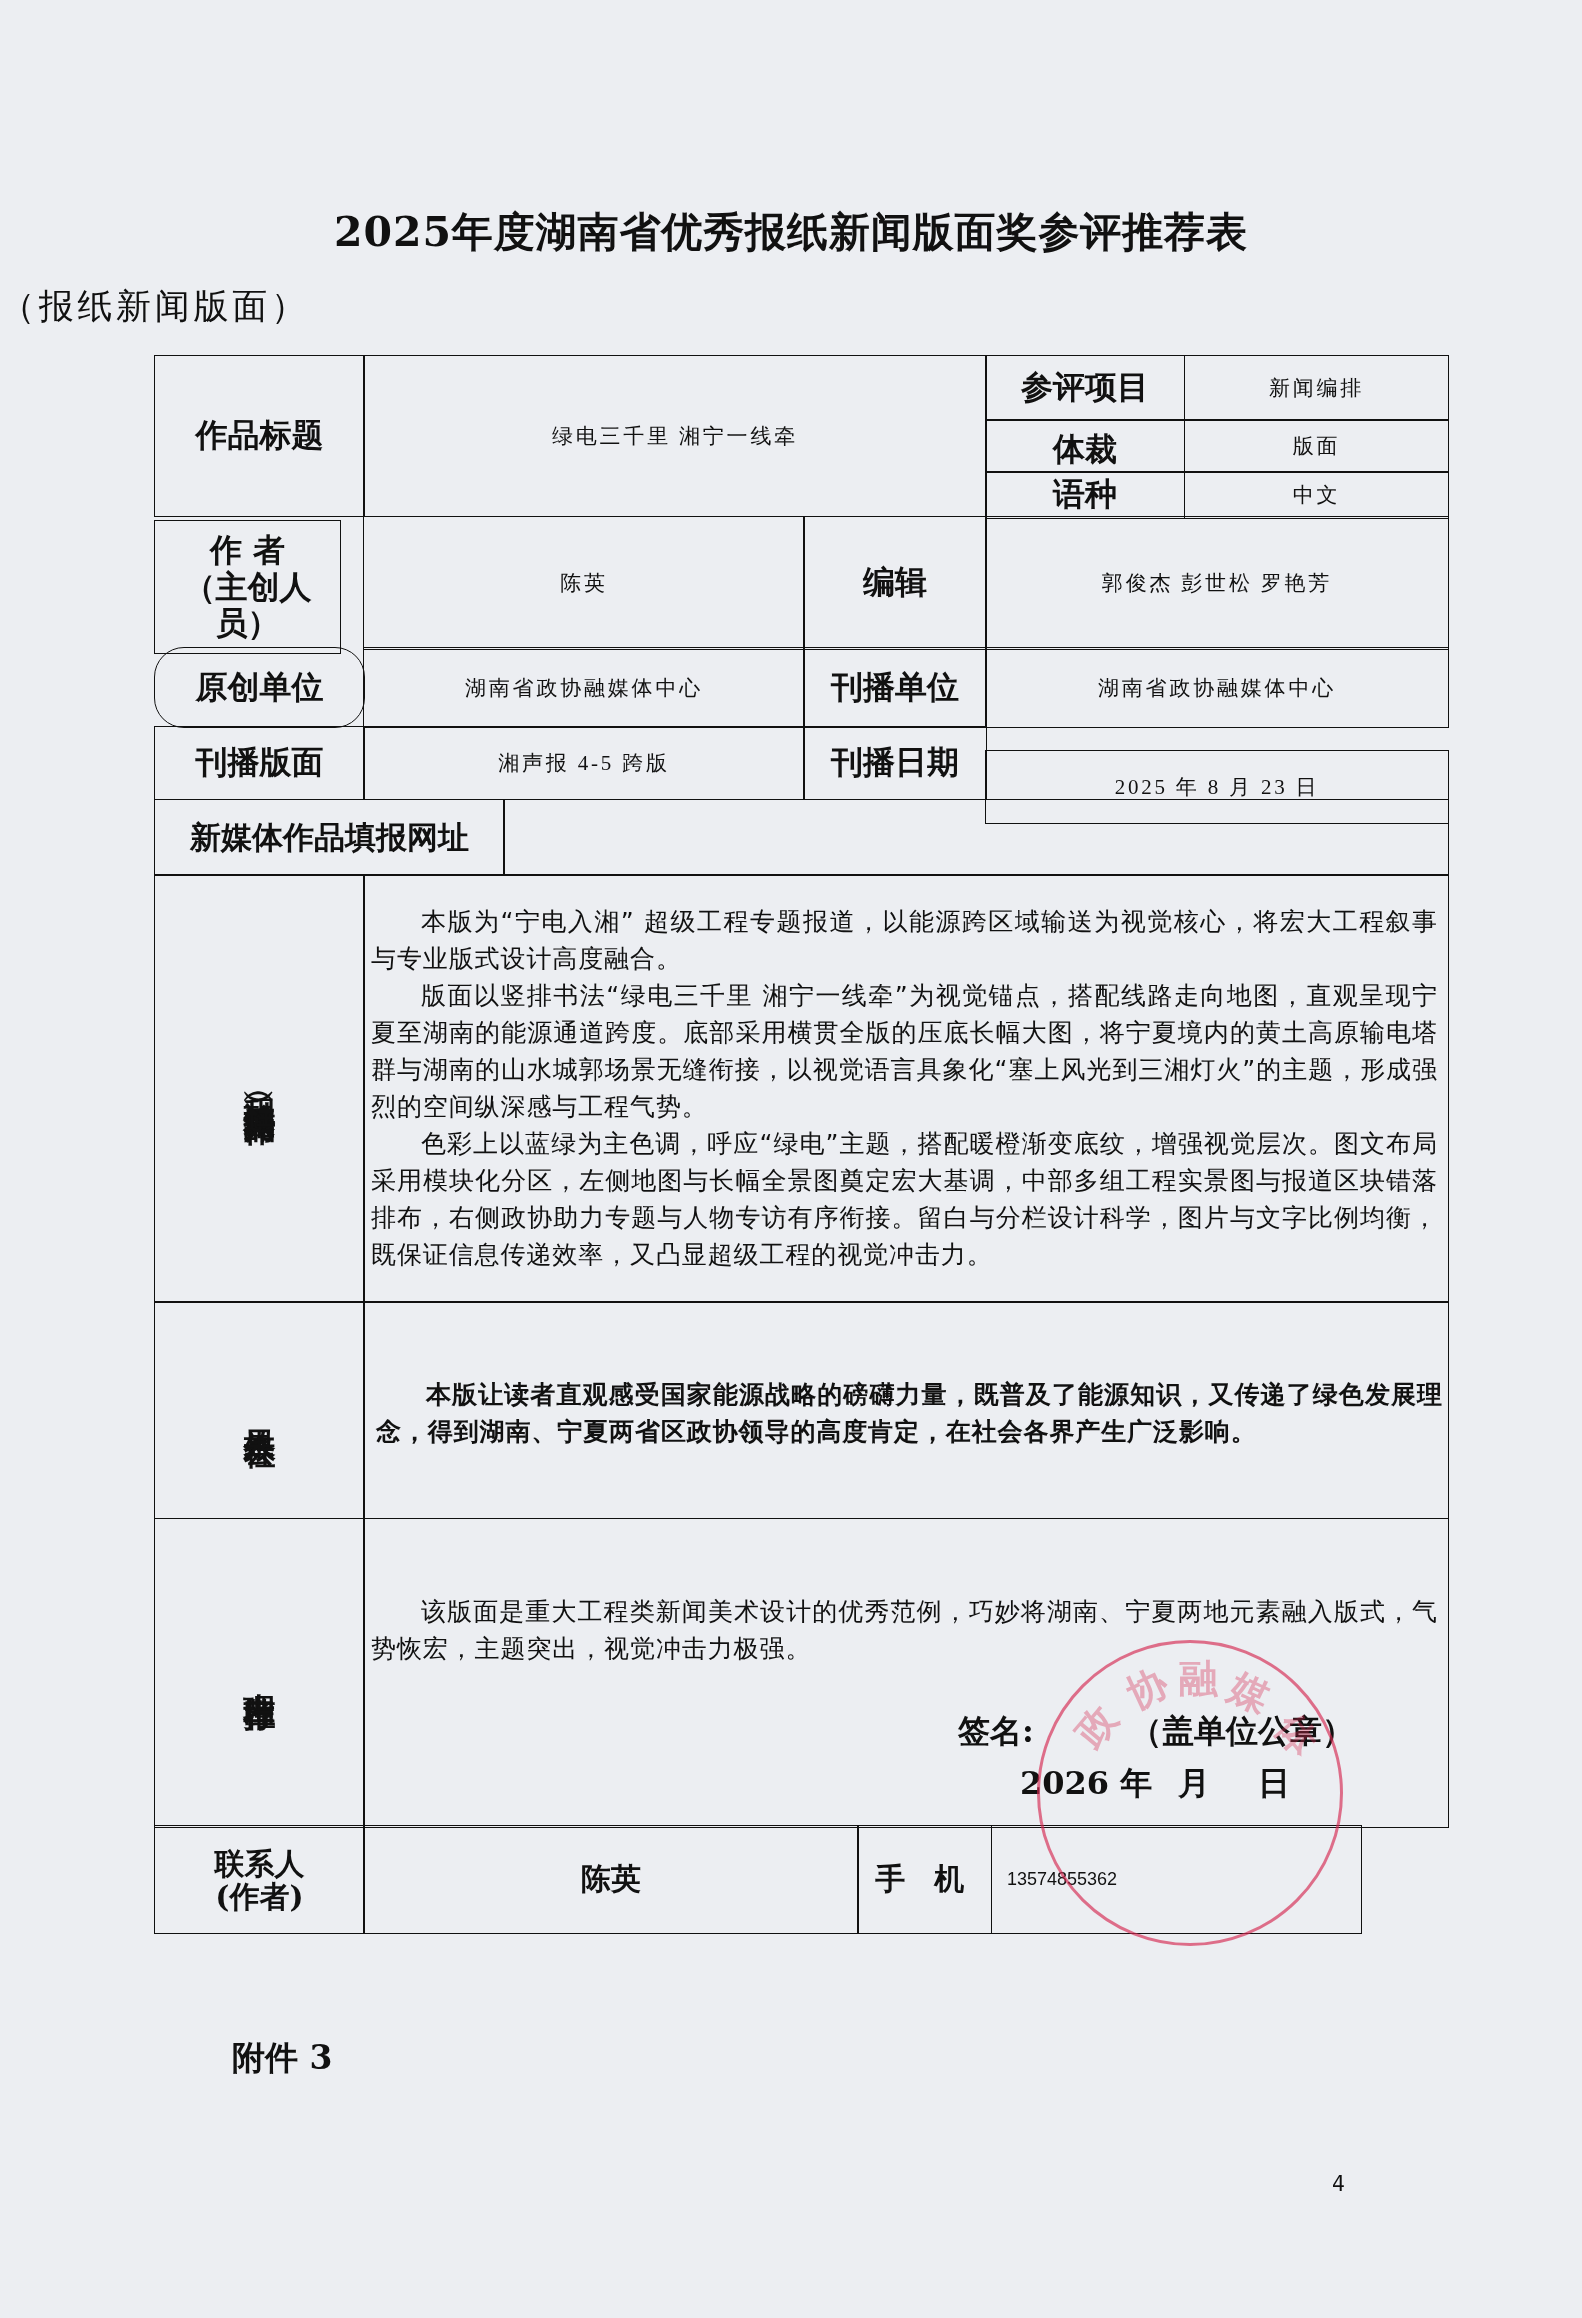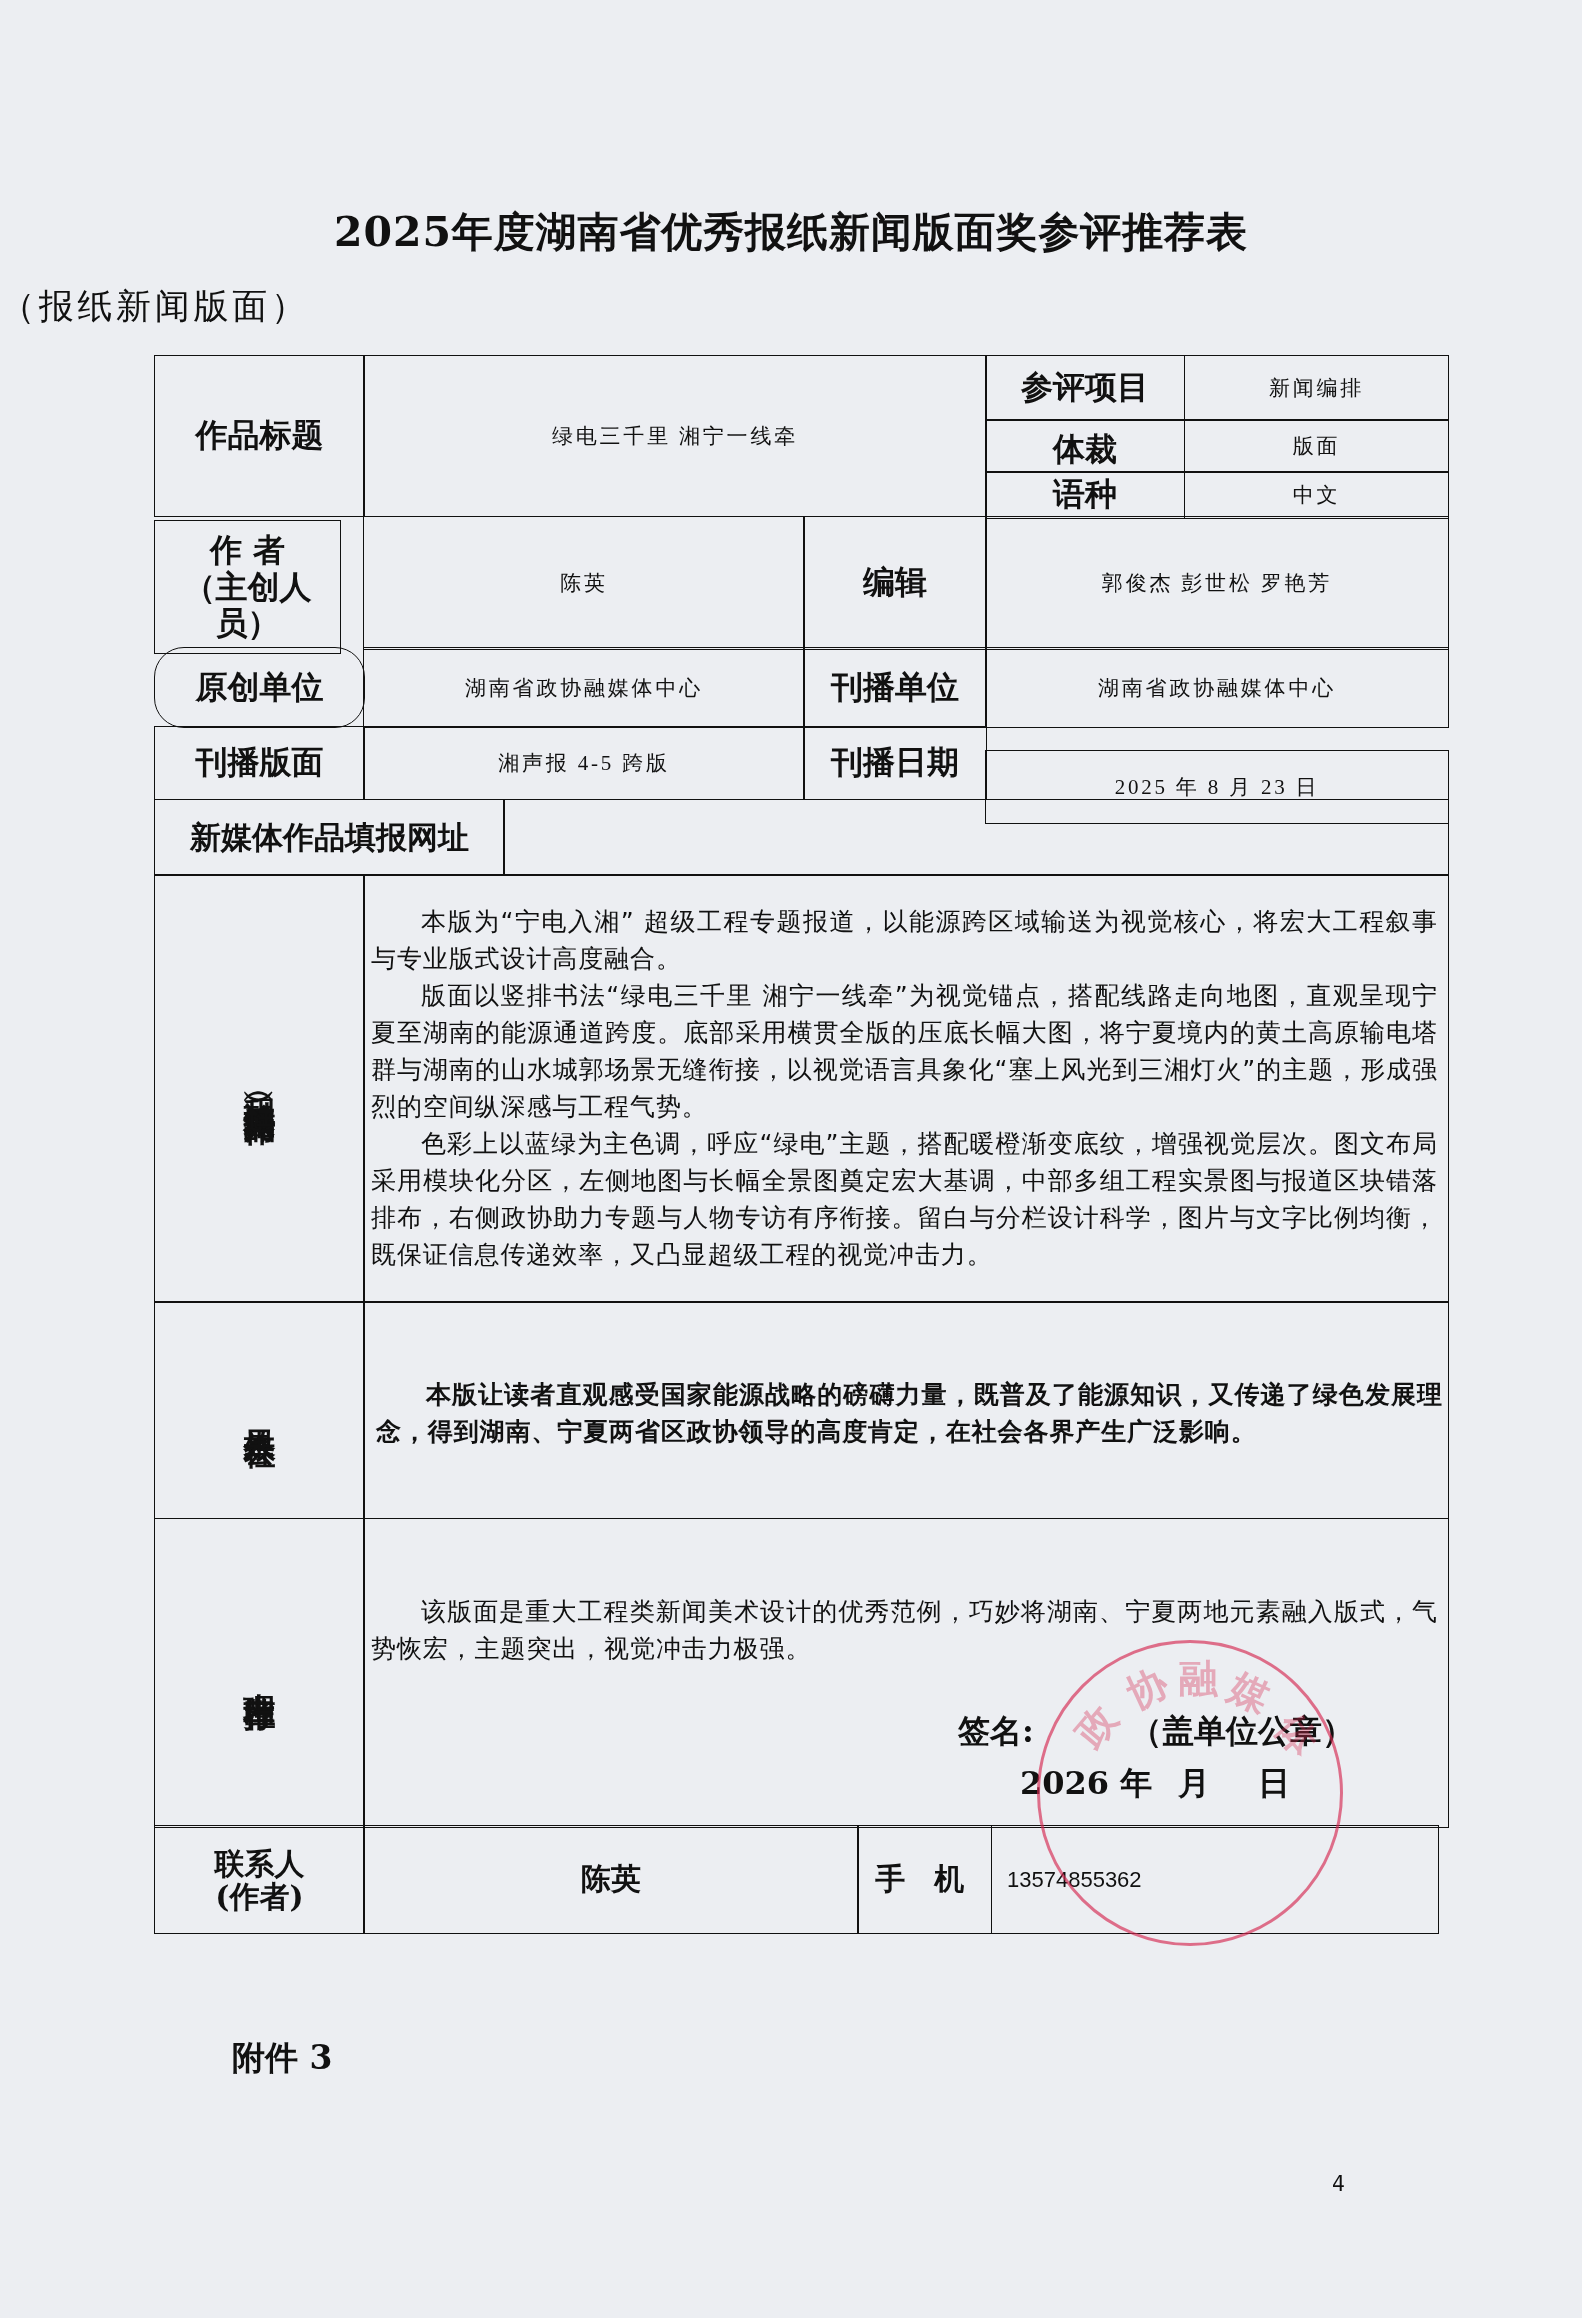--- a/index.html
+++ b/index.html
@@ -131,21 +131,21 @@
 <div class="cell lbl" style="left:154px;top:1825px;width:211px;height:109px;flex-direction:column;line-height:1.1;font-size:30px;">
   <span>联系人</span>
   <span>(作者)</span>
 </div>
 <div class="cell lbl" style="left:363px;top:1825px;width:496px;height:109px;font-size:30px;">
     <span>陈英</span>
   </div>
 <div class="cell lbl" style="left:857px;top:1825px;width:135px;height:109px;font-size:30px;letter-spacing:9.3px;">
     <span>手 机</span>
   </div>
-<div class="cell" style="left:991px;top:1825px;width:448px;height:109px;justify-content:flex-start;padding-left:15px;font-family:'Liberation Sans',sans-serif;font-size:22px;">
+<div class="cell" style="left:991px;top:1825px;width:371px;height:109px;justify-content:flex-start;padding-left:15px;font-family:'Liberation Sans',sans-serif;font-size:18px;">
     <span>13574855362</span>
   </div>
 
 <div class="stamp">
   <span style="left:37px;top:56px;transform:rotate(-50deg);">政</span>
   <span style="left:88px;top:18.6px;transform:rotate(-25deg);">协</span>
   <span style="left:139px;top:9.3px;">融</span>
   <span style="left:190px;top:23px;transform:rotate(25deg);">媒</span>
   <span style="left:237px;top:65px;transform:rotate(50deg);">体</span>
 </div>

